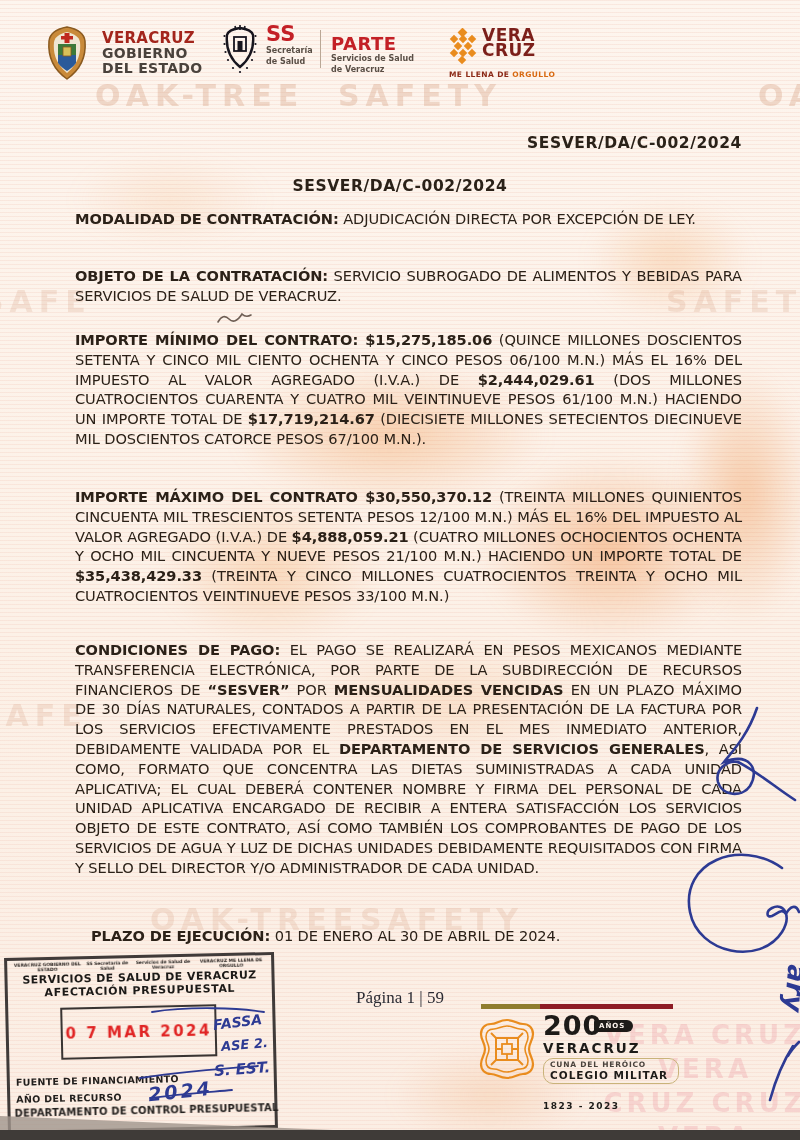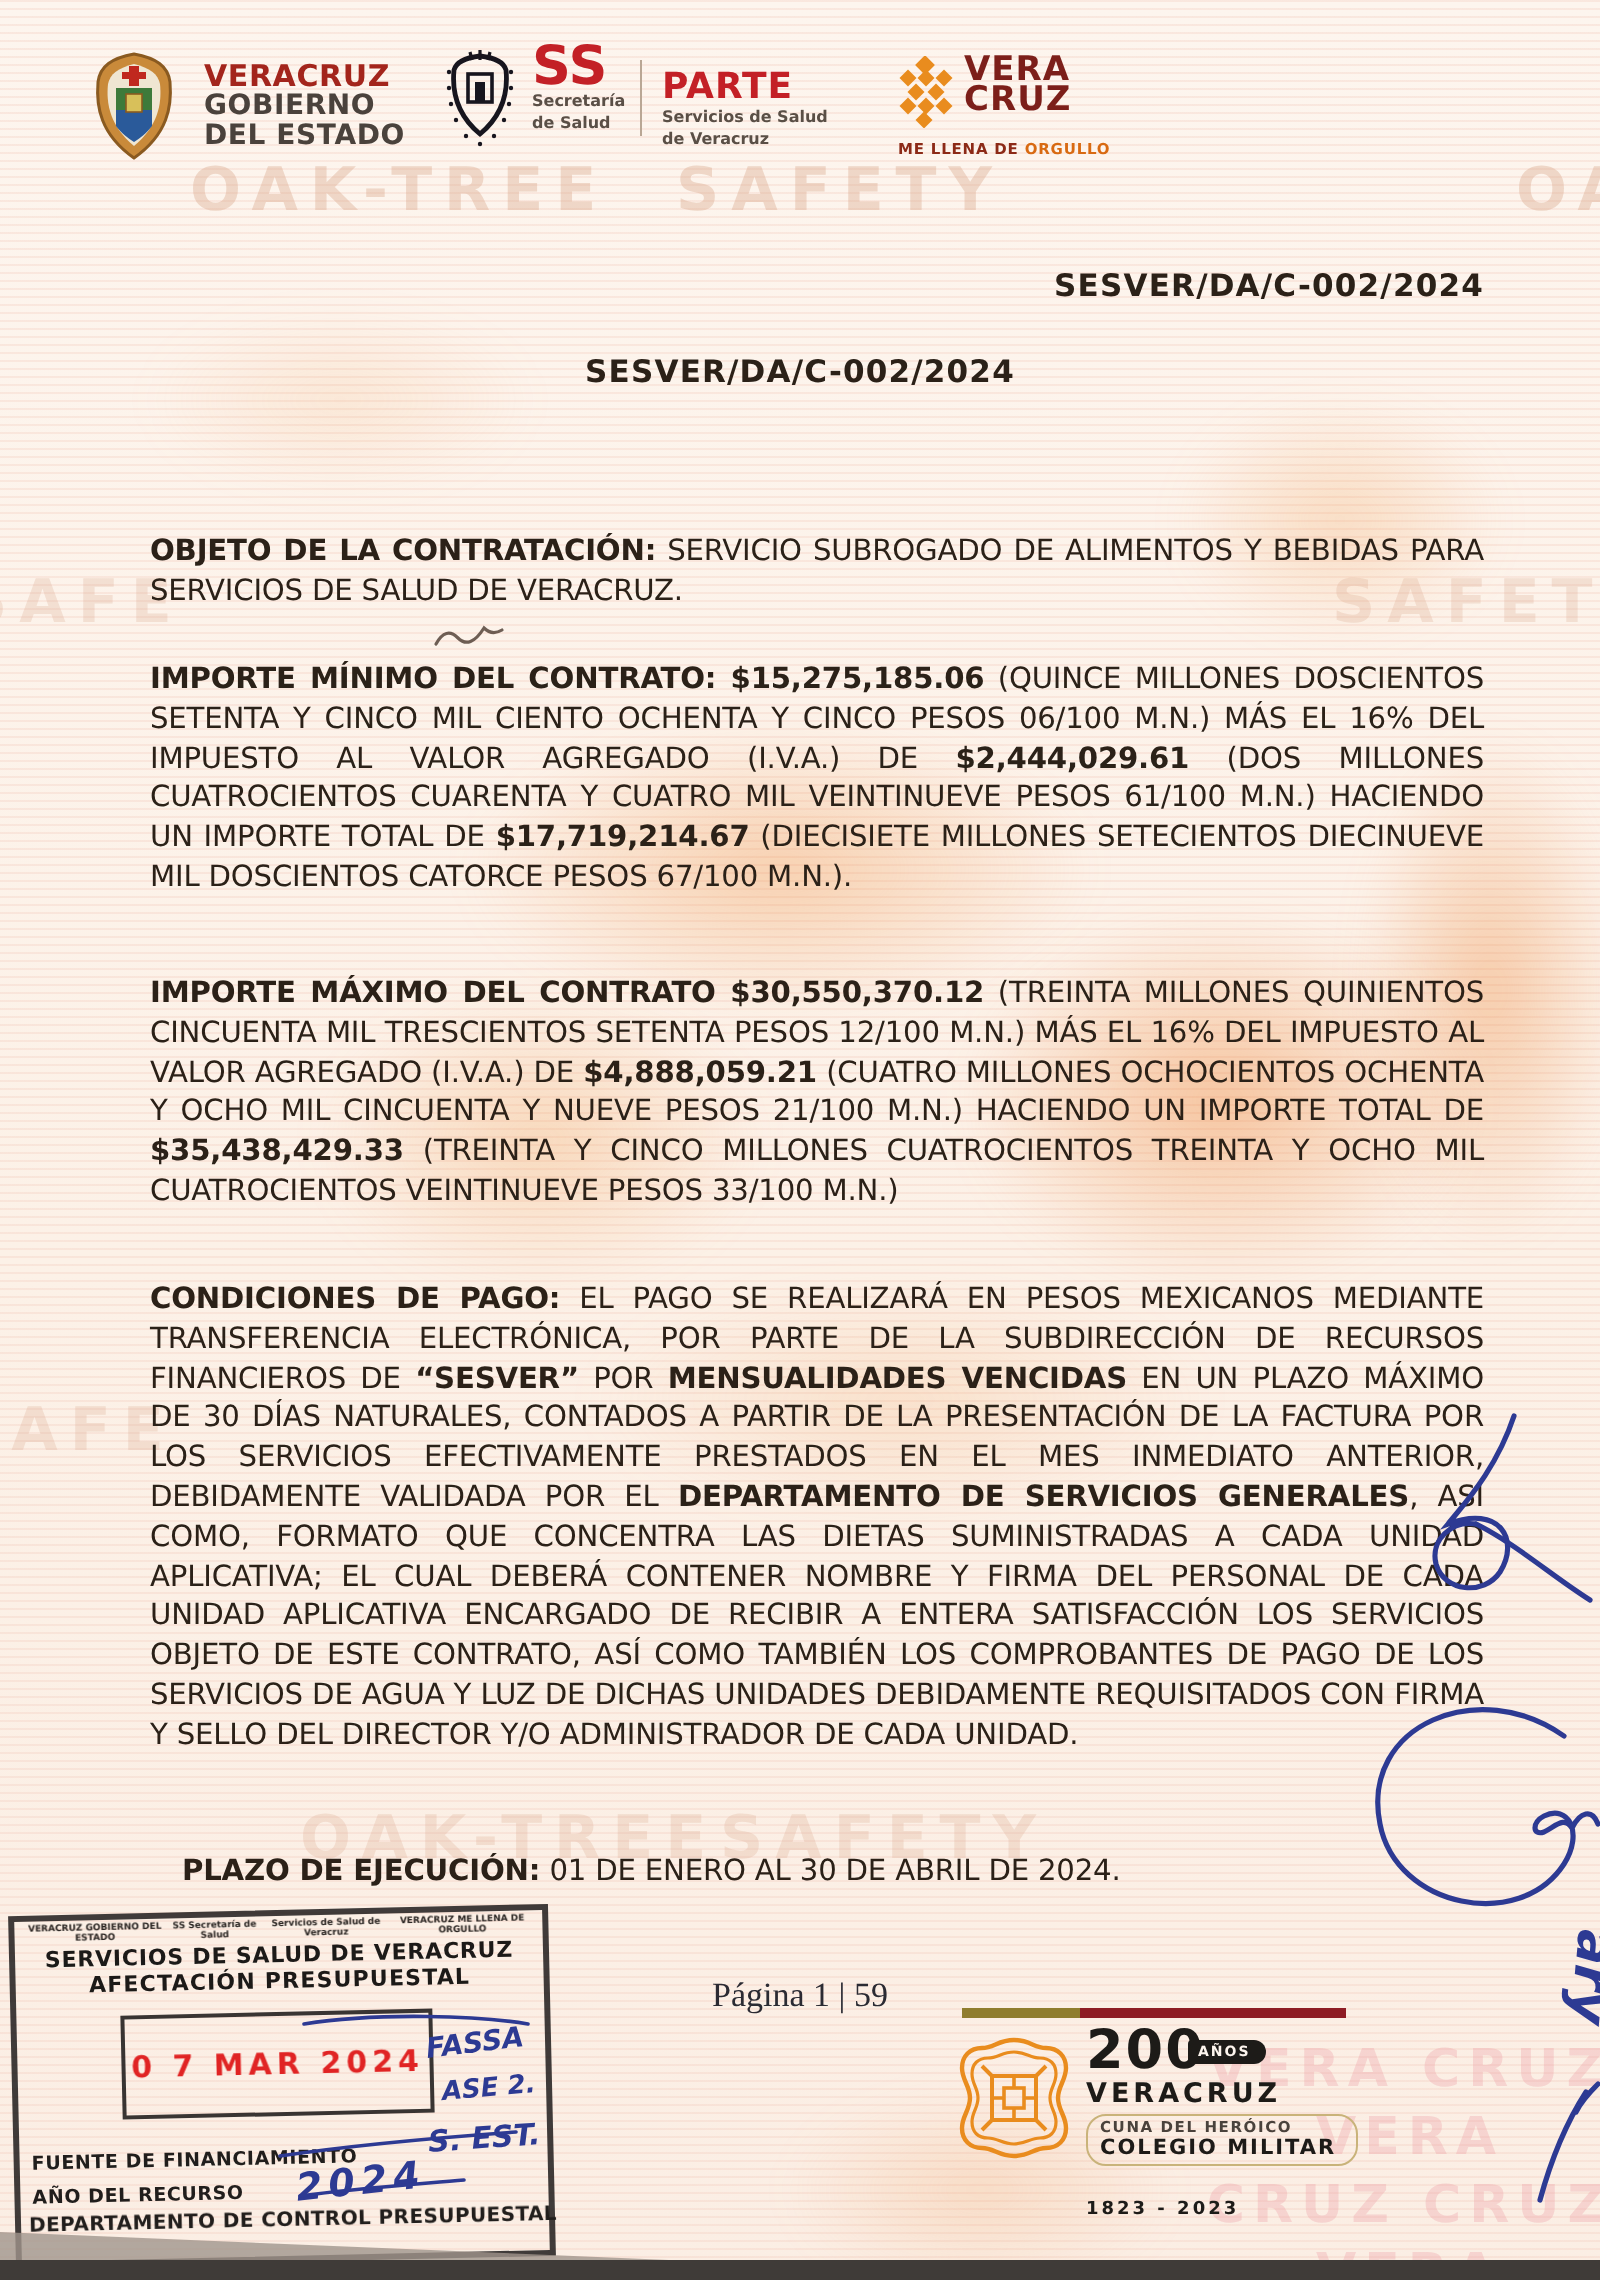--- a/index.html
+++ b/index.html
@@ -17,21 +17,21 @@
   .wm{position:absolute;font-weight:700;letter-spacing:6px;color:rgba(216,166,138,0.38);font-size:30px;pointer-events:none;white-space:nowrap;}
   .wm.faint{color:rgba(216,166,138,0.26);}
   .wm-pink{position:absolute;font-weight:700;color:rgba(236,150,158,0.30);font-size:26px;letter-spacing:4px;line-height:34px;white-space:pre-line;pointer-events:none;text-align:center;}
   
   .hdr{position:absolute;top:0;left:0;width:100%;height:100px;}
   .gov{position:absolute;left:46px;top:25px;display:flex;align-items:center;gap:14px;}
   .gov-text{line-height:15px;}
   .gov-text .l1{font-size:15px;font-weight:700;color:#a3251c;letter-spacing:0.3px;}
   .gov-text .l2,.gov-text .l3{font-size:14px;font-weight:600;color:#4a423c;letter-spacing:0.3px;}
   .ss{position:absolute;left:222px;top:24px;display:flex;align-items:flex-start;gap:8px;}
-  .ss-abbr{font-size:27px;font-weight:800;color:#c32026;line-height:20px;}
+  .ss-abbr{font-size:21px;font-weight:800;color:#c32026;line-height:20px;}
   .ss-sub{font-size:8px;color:#5a4f46;line-height:9px;margin-top:2px;font-weight:600;}
   .vline{position:absolute;left:320px;top:30px;width:1px;height:38px;background:#b9a795;}
   .sesver{position:absolute;left:331px;top:35px;}
   .sesver-abbr{font-size:18px;font-weight:800;color:#c32026;line-height:17px;letter-spacing:0.5px;}
   .sesver-sub{font-size:8px;color:#5a4f46;line-height:9px;margin-top:2px;font-weight:600;}
   .vcbrand{position:absolute;left:449px;top:28px;}
   .vc-row{display:flex;gap:5px;align-items:flex-start;}
   .vc-name{font-size:17px;font-weight:800;color:#7c1f1a;line-height:15px;letter-spacing:0.5px;}
   .vc-tag{font-size:7.5px;font-weight:800;color:#8c2a17;margin-top:6px;letter-spacing:0.4px;}
   .vc-tag b{color:#d86a12;}
@@ -172,20 +172,21 @@
           <div class="vc-name">CRUZ</div>
         </div>
       </div>
       <div class="vc-tag"><span>ME LLENA DE </span><b>ORGULLO</b></div>
     </div>
   </div>
 
   <div class="ref-right">SESVER/DA/C-002/2024</div>
   <div class="ref-center">SESVER/DA/C-002/2024</div>
 
+  <div class="para" style="top:209px;"><b>MODALIDAD DE CONTRATACIÓN:</b><span> ADJUDICACIÓN DIRECTA POR EXCEPCIÓN DE LEY.</span></div>
   <div class="para" style="top:266px;"><b>OBJETO DE LA CONTRATACIÓN:</b><span> SERVICIO SUBROGADO DE ALIMENTOS Y BEBIDAS PARA SERVICIOS DE SALUD DE VERACRUZ.</span></div>
   <div class="para" style="top:330px;"><b>IMPORTE MÍNIMO DEL CONTRATO: $15,275,185.06</b><span> (QUINCE MILLONES DOSCIENTOS SETENTA Y CINCO MIL CIENTO OCHENTA Y CINCO PESOS 06/100 M.N.) MÁS EL 16% DEL IMPUESTO AL VALOR AGREGADO (I.V.A.) DE </span><b>$2,444,029.61</b><span> (DOS MILLONES CUATROCIENTOS CUARENTA Y CUATRO MIL VEINTINUEVE PESOS 61/100 M.N.) HACIENDO UN IMPORTE TOTAL DE </span><b>$17,719,214.67</b><span> (DIECISIETE MILLONES SETECIENTOS DIECINUEVE MIL DOSCIENTOS CATORCE PESOS 67/100 M.N.).</span></div>
   <div class="para" style="top:487px;"><b>IMPORTE MÁXIMO DEL CONTRATO $30,550,370.12</b><span> (TREINTA MILLONES QUINIENTOS CINCUENTA MIL TRESCIENTOS SETENTA PESOS 12/100 M.N.) MÁS EL 16% DEL IMPUESTO AL VALOR AGREGADO (I.V.A.) DE </span><b>$4,888,059.21</b><span> (CUATRO MILLONES OCHOCIENTOS OCHENTA Y OCHO MIL CINCUENTA Y NUEVE PESOS 21/100 M.N.) HACIENDO UN IMPORTE TOTAL DE </span><b>$35,438,429.33</b><span> (TREINTA Y CINCO MILLONES CUATROCIENTOS TREINTA Y OCHO MIL CUATROCIENTOS VEINTINUEVE PESOS 33/100 M.N.)</span></div>
   <div class="para" style="top:640px;"><b>CONDICIONES DE PAGO:</b><span> EL PAGO SE REALIZARÁ EN PESOS MEXICANOS MEDIANTE TRANSFERENCIA ELECTRÓNICA, POR PARTE DE LA SUBDIRECCIÓN DE RECURSOS FINANCIEROS DE </span><b>“SESVER”</b><span> POR </span><b>MENSUALIDADES VENCIDAS</b><span> EN UN PLAZO MÁXIMO DE 30 DÍAS NATURALES, CONTADOS A PARTIR DE LA PRESENTACIÓN DE LA FACTURA POR LOS SERVICIOS EFECTIVAMENTE PRESTADOS EN EL MES INMEDIATO ANTERIOR, DEBIDAMENTE VALIDADA POR EL </span><b>DEPARTAMENTO DE SERVICIOS GENERALES</b><span>, ASI COMO, FORMATO QUE CONCENTRA LAS DIETAS SUMINISTRADAS A CADA UNIDAD APLICATIVA; EL CUAL DEBERÁ CONTENER NOMBRE Y FIRMA DEL PERSONAL DE CADA UNIDAD APLICATIVA ENCARGADO DE RECIBIR A ENTERA SATISFACCIÓN LOS SERVICIOS OBJETO DE ESTE CONTRATO, ASÍ COMO TAMBIÉN LOS COMPROBANTES DE PAGO DE LOS SERVICIOS DE AGUA Y LUZ DE DICHAS UNIDADES DEBIDAMENTE REQUISITADOS CON FIRMA Y SELLO DEL DIRECTOR Y/O ADMINISTRADOR DE CADA UNIDAD.</span></div>
   <div class="para" style="top:926px;margin-left:16px;"><b>PLAZO DE EJECUCIÓN:</b><span> 01 DE ENERO AL 30 DE ABRIL DE 2024.</span></div>
 
   <div class="pagelabel">Página 1 | 59</div>
 
   <div class="bic">
     <div class="bic-bar"></div>

